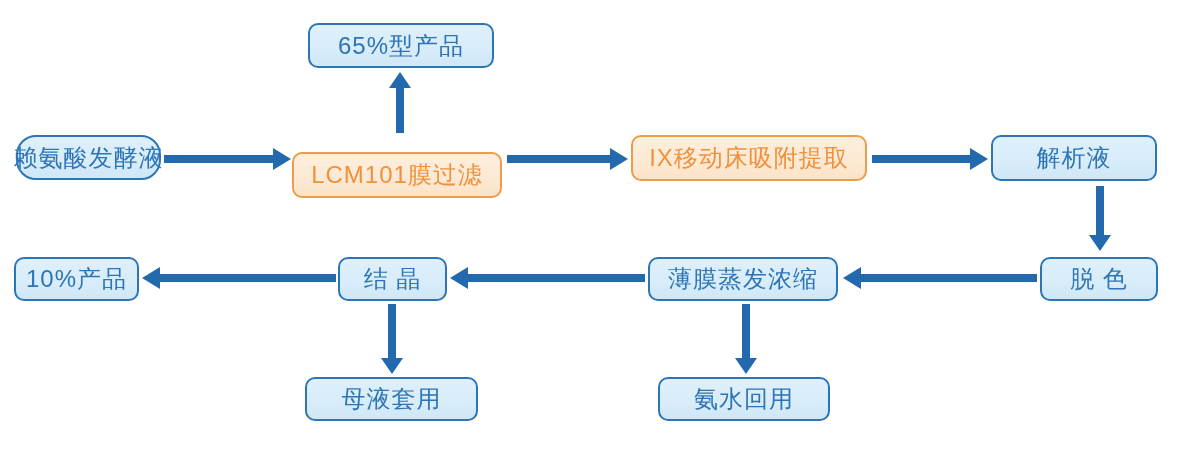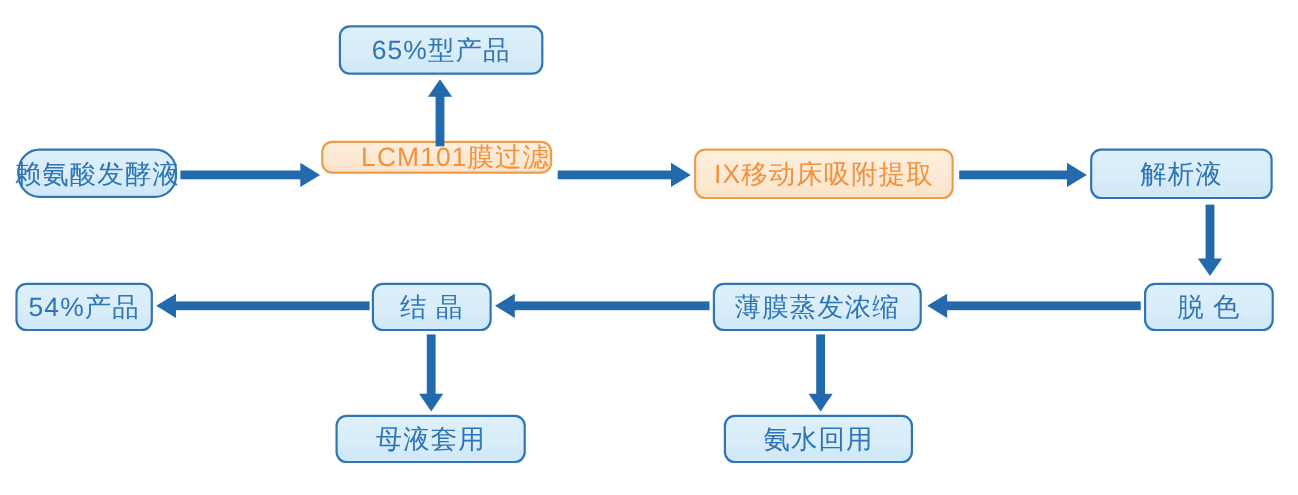--- a/index.html
+++ b/index.html
@@ -84,34 +84,34 @@
 <div class="canvas">
 
   <div class="node blue" style="left:308px; top:23px; width:186px; height:45px;">
     <span>65%型产品</span>
   </div>
 
   <div class="node blue" style="left:16px; top:135px; width:145px; height:45px;border-radius:20px;">
     <span>赖氨酸发酵液</span>
   </div>
 
-  <div class="node orange" style="left:292px; top:128px; width:210px; height:30px;justify-content:flex-end;">
+  <div class="node orange" style="left:292px; top:152px; width:210px; height:46px;">
     <span>LCM101膜过滤</span>
   </div>
 
   <div class="node orange" style="left:631px; top:135px; width:236px; height:46px;">
     <span>IX移动床吸附提取</span>
   </div>
 
   <div class="node blue" style="left:991px; top:135px; width:166px; height:46px;">
     <span>解析液</span>
   </div>
 
   <div class="node blue" style="left:14px; top:257px; width:125px; height:44px;">
-    <span>54%产品</span>
+    <span>10%产品</span>
   </div>
 
   <div class="node blue" style="left:338px; top:257px; width:109px; height:44px;justify-content:center;">
     <span>结 晶</span>
   </div>
 
   <div class="node blue" style="left:648px; top:257px; width:190px; height:44px;">
     <span>薄膜蒸发浓缩</span>
   </div>
 

